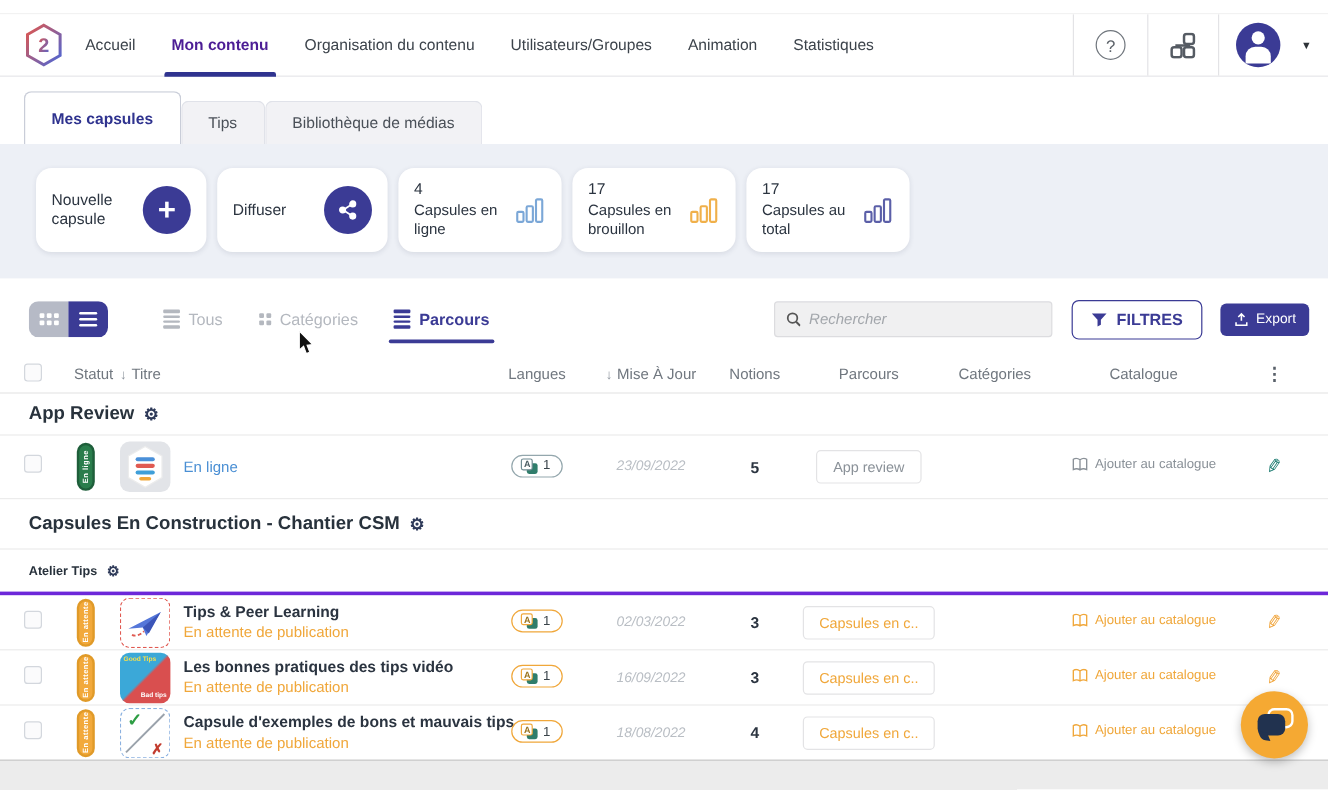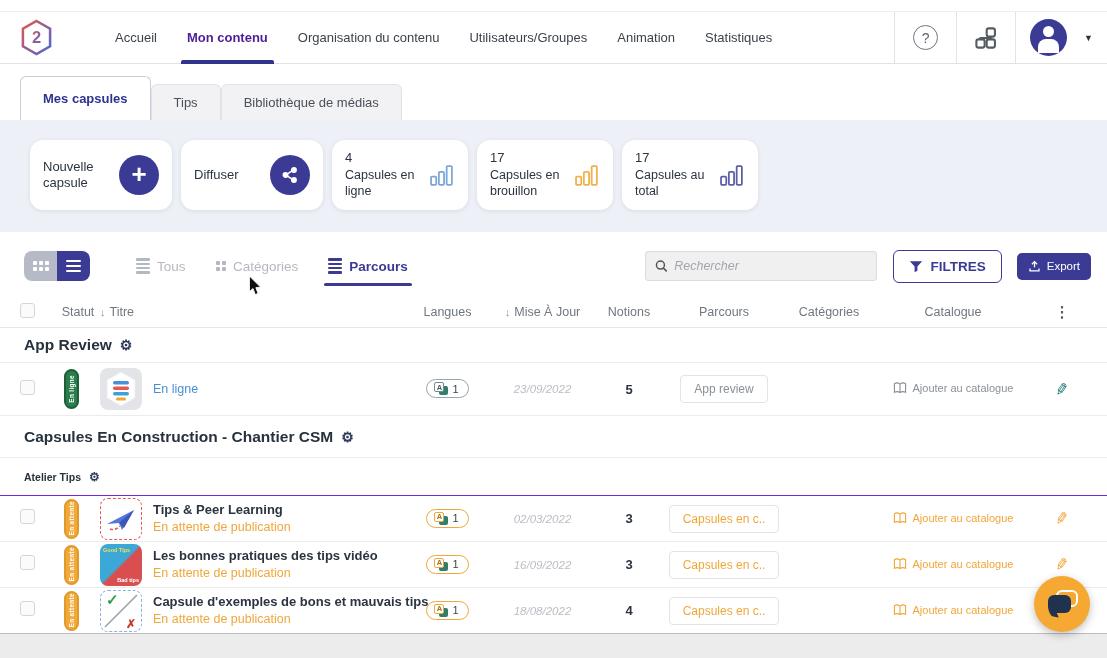--- a/index.html
+++ b/index.html
@@ -4,21 +4,21 @@
 <style>
   * { margin:0; padding:0; box-sizing:border-box; }
   html,body { width:1107px; height:658px; }
   body { font-family:"Liberation Sans", sans-serif; background:#fff; overflow:hidden; }
   .screen { position:relative; width:1107px; height:658px; background:#fff; }
 
   
   .topgap { height:12px; border-bottom:1px solid #efefef; background:#fff; }
   .topbar { height:52px; display:flex; align-items:stretch; border-bottom:1px solid #e3e3e6; background:#fff; }
   .logo-wrap { display:flex; align-items:center; padding:0 18px 0 20px; }
-  .mainnav { display:flex; align-items:stretch; gap:30px;margin-left:44px; }
+  .mainnav { display:flex; align-items:stretch; gap:30px; }
   .nav-item { display:flex; align-items:center; font-size:13px; color:#3c434b; cursor:pointer; position:relative; }
   .nav-item.active { color:#4c1d95; font-weight:bold; }
   .nav-item.active::after { content:""; position:absolute; left:-6px; right:-6px; bottom:-1px; height:4px; background:#2f338f; border-radius:2px 2px 0 0; }
   .topbar-right { margin-left:auto; display:flex; align-items:stretch; }
   .tb-cell { display:flex; align-items:center; padding:0 18px; border-left:1px solid #e3e3e6; }
   .help-circle { width:25px; height:25px; border:1.6px solid #6f757c; border-radius:50%; display:flex; align-items:center; justify-content:center; font-size:14px; color:#5d636a; }
   .user-cell { display:flex; align-items:center; gap:9px; padding:0 14px; }
   .avatar { width:37px; height:37px; border-radius:50%; background:#3b3b95; position:relative; overflow:hidden; flex:none; }
   .avatar::before { content:""; position:absolute; left:13px; top:7px; width:11px; height:11px; border-radius:50%; background:#fff; }
   .avatar::after { content:""; position:absolute; left:8px; top:20px; width:21px; height:14px; border-radius:8px 8px 0 0; background:#fff; }
@@ -73,21 +73,21 @@
   .grid { display:grid; grid-template-columns:36px 44px 305px 85px 105px 68px 122px 88px 160px 1fr; align-items:center; padding:0 16px 0 20px; }
   .thead { height:32px; margin-top:12px; border-bottom:1px solid #e7e7e7; font-size:12.5px; color:#70777f; }
   .th-c { text-align:center; }
   .sort-arrow { color:#8b929b; font-size:11px; margin-right:4px; }
   .checkbox { display:inline-block; width:15px; height:15px; border:1.5px solid #d3d7dd; border-radius:3px; background:#fbfbfc; cursor:pointer; }
   .kebab { font-size:15px; color:#586069; font-weight:bold; letter-spacing:0; text-align:center; cursor:pointer; }
 
   .section { display:flex; align-items:center; gap:8px; padding-left:24px; }
   .sec-big { height:34px; font-size:15.5px; font-weight:bold; color:#28323c; }
   .sec2 { height:42px; border-bottom:1px solid #ececec; font-size:15.5px; font-weight:bold; color:#28323c; }
-  .sec-small { height:38px; border-bottom:1px solid #6d28d9; font-size:10.5px; font-weight:bold; color:#28323c; }
+  .sec-small { height:38px; border-bottom:3px solid #6d28d9; font-size:10.5px; font-weight:bold; color:#28323c; }
   .gear { color:#2e3a59; font-size:14px; }
   .sec-small .gear { font-size:12px; }
 
   .trow { border-bottom:1px solid #ececec; cursor:default; }
   .trow.first { height:54px; border-top:1px solid #ececec; }
   .trow.h46 { height:46px; }
   .trow.last { border-bottom:1px solid #bdbdbd; }
   .pill { width:15px; height:40px; border-radius:8px; display:flex; align-items:center; justify-content:center; overflow:hidden; margin:0 auto 0 8px; }
   .pill span { writing-mode:vertical-rl; transform:rotate(180deg); font-size:6.3px; font-weight:bold; color:#fff; letter-spacing:.4px; white-space:nowrap; }
   .pill-green { background:#2a7d4c; border:2px solid #1e5e3a; }

